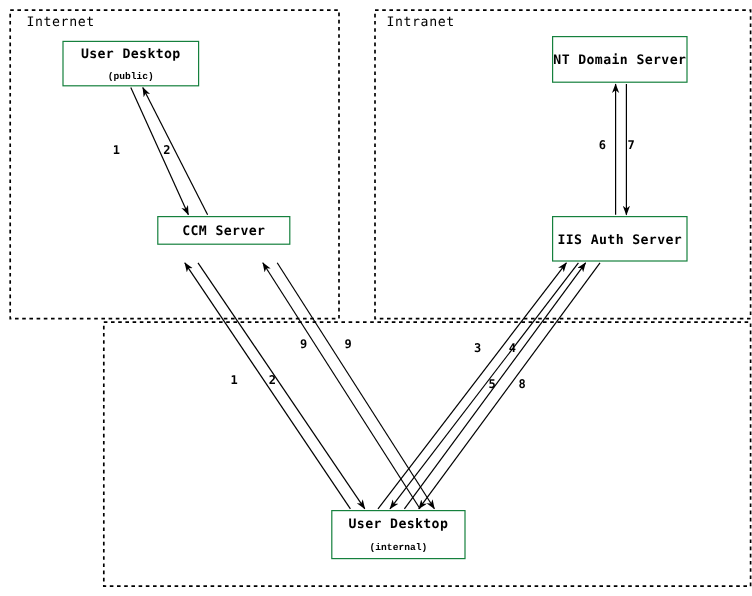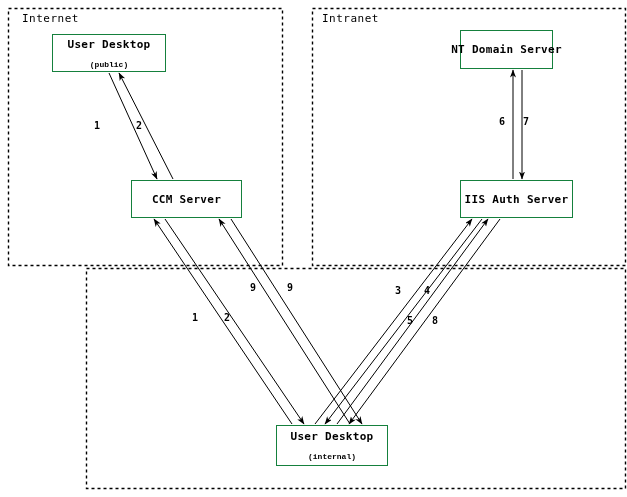--- a/index.html
+++ b/index.html
@@ -100,24 +100,24 @@
 
   <div id="zone-labels-group">
       <div class="zone-label" style="left: 22px; top: 12px;">Internet</div>
       <div class="zone-label" style="left: 322px; top: 12px;">Intranet</div>
     </div>
   <div id="nodes-group">
       <div class="node-box" style="left: 52px; top: 34px; width: 114px; height: 38px;">
         <div class="node-title">User Desktop</div>
         <div class="node-sub">(public)</div>
       </div>
-      <div class="node-box" style="left: 131px; top: 180px; width: 111px; height: 38px;">
+      <div class="node-box" style="left: 131px; top: 180px; width: 111px; height: 24px;">
         <div class="node-title">CCM Server</div>
       </div>
-      <div class="node-box" style="left: 460px; top: 30px; width: 93px; height: 39px;">
+      <div class="node-box" style="left: 460px; top: 30px; width: 113px; height: 39px;">
         <div class="node-title">NT Domain Server</div>
       </div>
       <div class="node-box" style="left: 460px; top: 180px; width: 113px; height: 38px;">
         <div class="node-title">IIS Auth Server</div>
       </div>
       <div class="node-box" style="left: 276px; top: 425px; width: 112px; height: 41px;">
         <div class="node-title">User Desktop</div>
         <div class="node-sub">(internal)</div>
       </div>
     </div>

